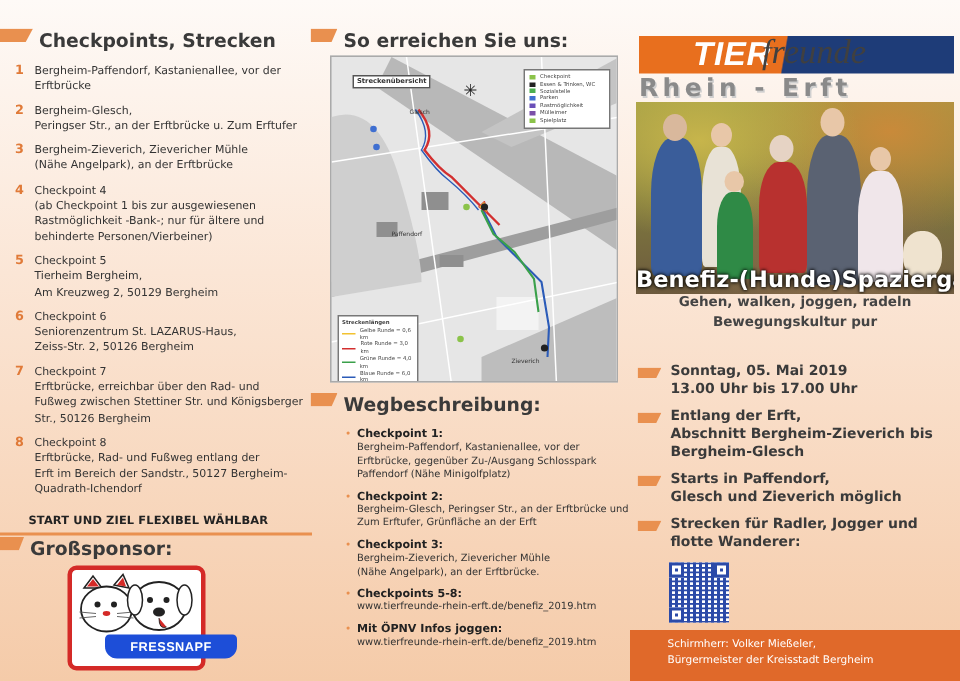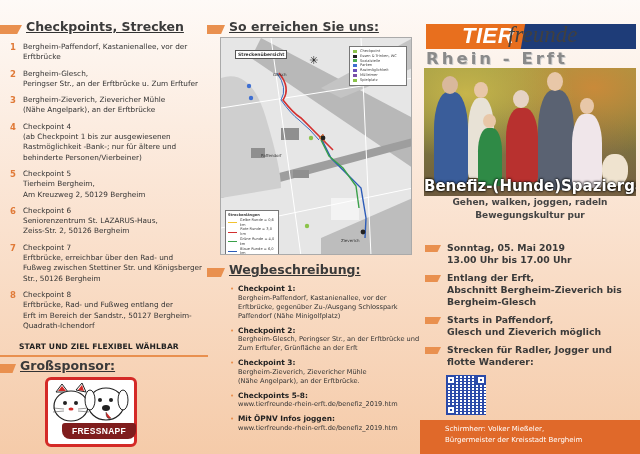--- a/index.html
+++ b/index.html
@@ -12,21 +12,21 @@
   }
   .panel {
     position: absolute; top: 0; height: 454px;
     background: linear-gradient(180deg, #fefaf7 0%, #fbe6d6 40%, #f5cba9 100%);
     overflow: hidden;
   }
   #p1 { left: 0; width: 208px; }
   #p2 { left: 208px; width: 212px; }
   #p3 { left: 420px; width: 220px; }
 
-  .sec-head { position: absolute; display: flex; align-items: flex-end; text-decoration: underline; }
+  .sec-head { position: absolute; display: flex; align-items: flex-start; }
   .flag {
     width: 22px; height: 9px; background: #e9904f;
     clip-path: polygon(0 0, 100% 0, 78% 100%, 0 100%);
     margin-right: 4px; flex: none;
   }
   .sec-title { font-weight: bold; font-size: 12.5px; color: #3a3a3a; white-space: nowrap; }
 
   
   .cp-list { position: absolute; left: 10px; top: 42px; width: 196px; }
   .cp-item { display: flex; margin-bottom: 6px; }
@@ -36,22 +36,22 @@
   .start-ziel {
     position: absolute; left: 12px; top: 342px; font-size: 7.6px; font-weight: bold;
     color: #222; letter-spacing: 0.1px; margin-left: 7px;
   }
   .divider { position: absolute; height: 1.5px; background: #e9904f; }
   .sponsor-logo {
     position: absolute; left: 45px; top: 377px; width: 92px; height: 70px;
     background: #fff; border: 3px solid #d42a27; border-radius: 6px;
   }
   .fn-banner {
-    position: absolute; left: 14px; bottom: 5px; width: 74px; height: 16px;
-    background: #7f1d1d; border-radius: 3px 3px 8px 8px; color: #fff;
+    position: absolute; left: 22px; bottom: 5px; width: 88px; height: 16px;
+    background: #1d4ed8; border-radius: 3px 3px 8px 8px; color: #fff;
     font-size: 8.5px; font-weight: bold; text-align: center; line-height: 16px;
     font-family: "Liberation Sans", sans-serif; letter-spacing: 0.3px;
   }
 
   
   .map {
     position: absolute; left: 220px; top: 37px; width: 192px; height: 218px;
     background: #d9d9d9; border: 1px solid #aaa; overflow: hidden;
   }
   .map-title {

